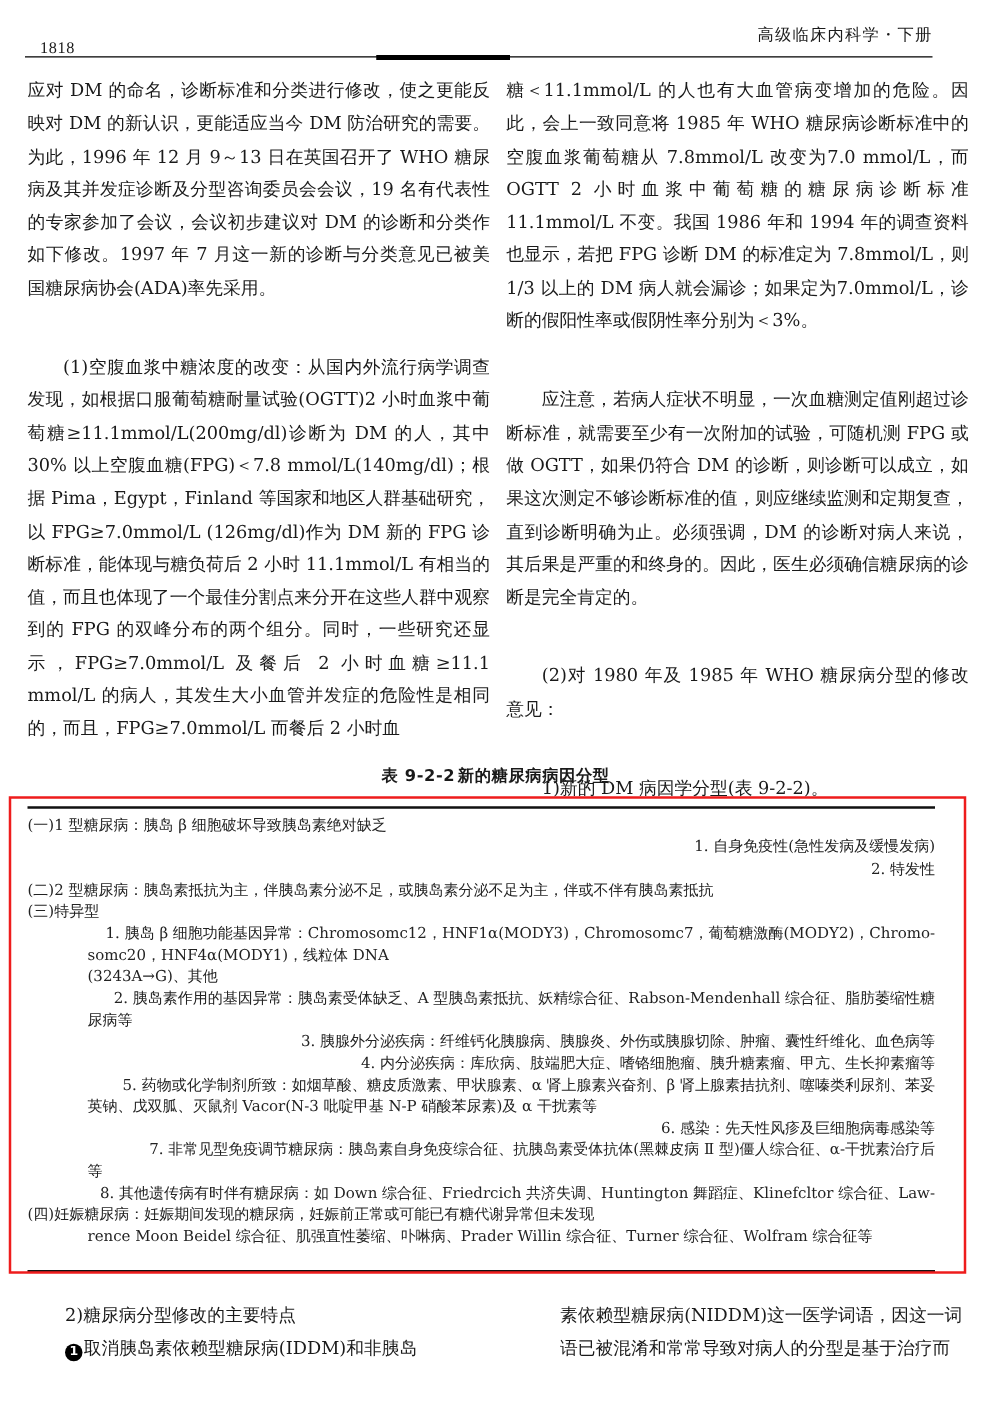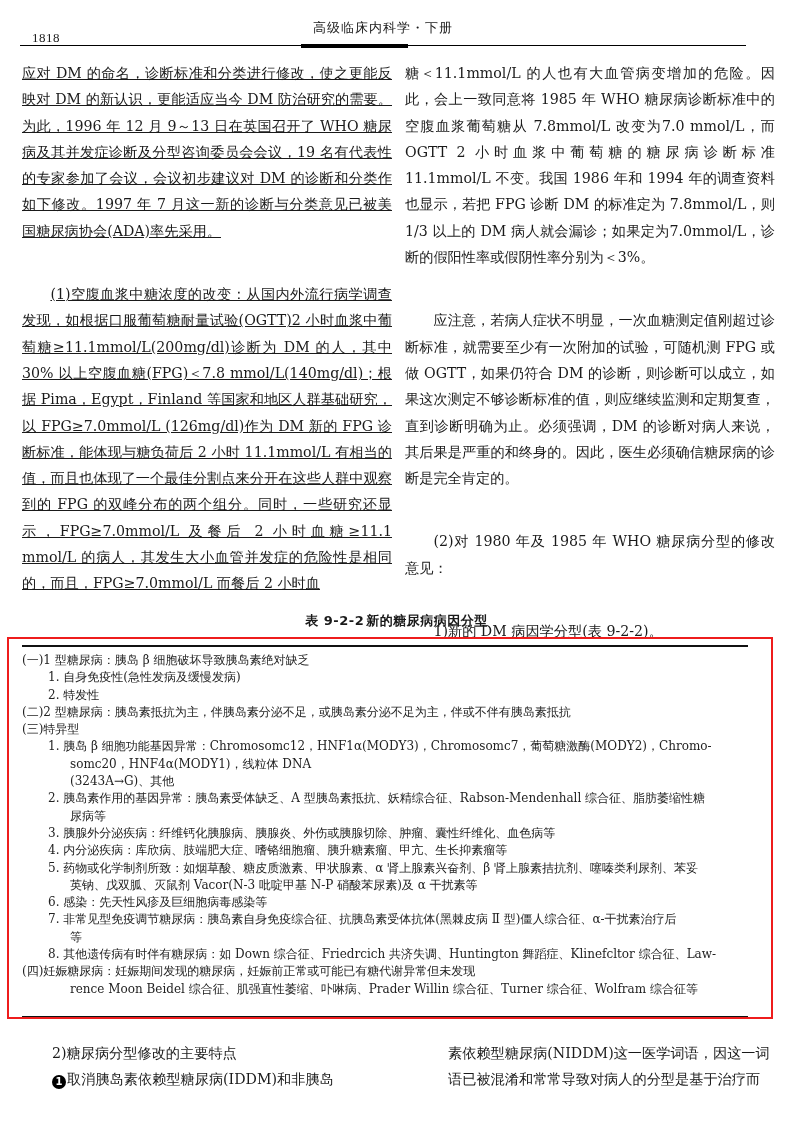--- a/index.html
+++ b/index.html
@@ -28,21 +28,21 @@
     top: 14px;
     font-size: 13px;
     font-family: "Liberation Serif", serif;
     letter-spacing: 0.5px;
   }
   .book-title {
     position: absolute;
     left: 0;
     width: 100%;
     top: 3px;
-    text-align: center;
+    text-align: right;
     font-size: 13px;
     letter-spacing: 1px;
   }
   .header-rule {
     position: absolute;
     left: 0;
     top: 29px;
     width: 726px;
     height: 1px;
     background: #000;
@@ -57,21 +57,21 @@
   }
   .column {
     position: absolute;
     top: 60px;
     width: 370px;
     font-size: 14.2px;
     line-height: 26.3px;
     text-align: justify;
     text-justify: inter-ideograph;
   }
-  .col-left { left: 22px; text-decoration: underline; }
+  .col-left { left: 22px; }
   .col-right { left: 405px; }
   .column p {
     margin: 0;
   }
   .column p.indent { text-indent: 2em; margin-top: 37px; }
   .table-caption {
     position: absolute;
     left: 0;
     top: 612px;
     width: 793px;
@@ -111,21 +111,21 @@
     left: 22px;
     top: 652px;
     width: 726px;
     font-size: 12px;
     line-height: 17.3px;
     font-family: "DejaVu Serif", "Liberation Serif", serif;
     color: #222;
   }
   .t-row { margin: 0; }
   .t-cat { padding-left: 0; }
-  .t-sub { padding-left: 26px; }
+  .t-sub { padding-left: 26px; text-align: right; }
   .t-cont { padding-left: 48px; }
   .bottom-col {
     position: absolute;
     top: 1040px;
     width: 330px;
     font-size: 14.2px;
     line-height: 26px;
   }
   .bottom-left { left: 52px; }
   .bottom-right { left: 405px; width: 345px; margin-left: 43px; }

